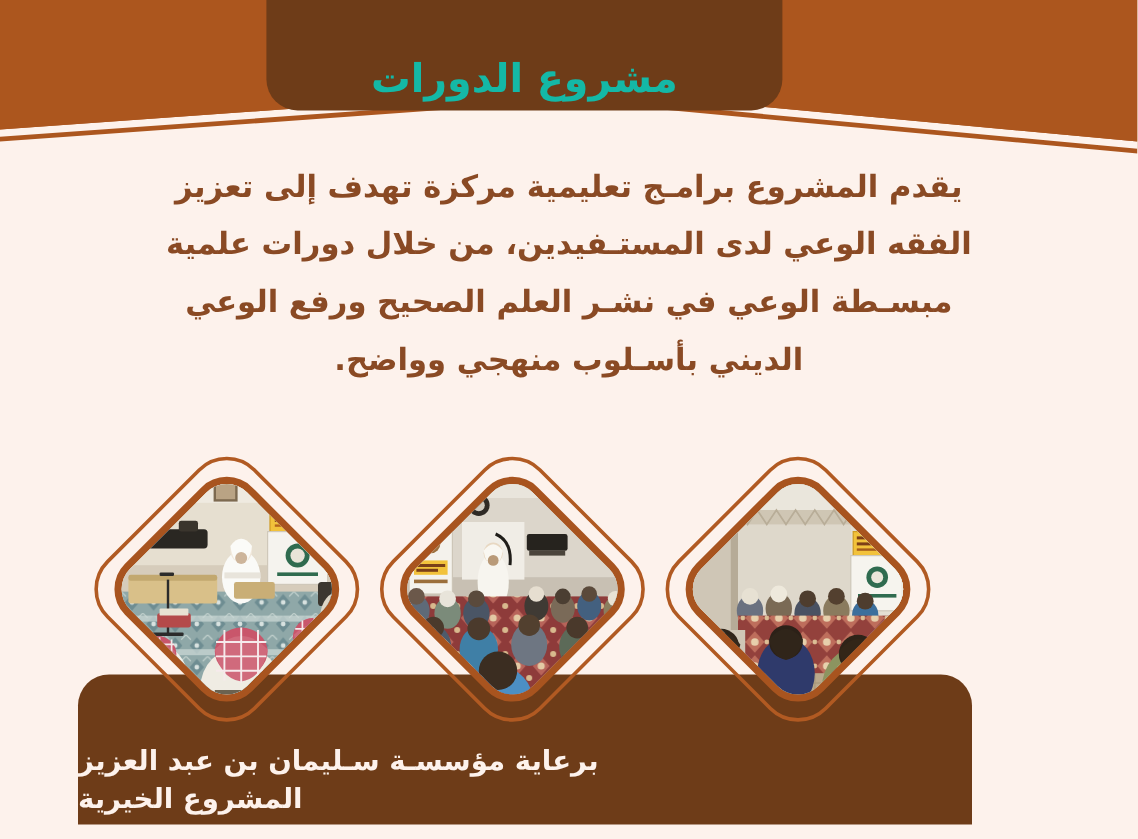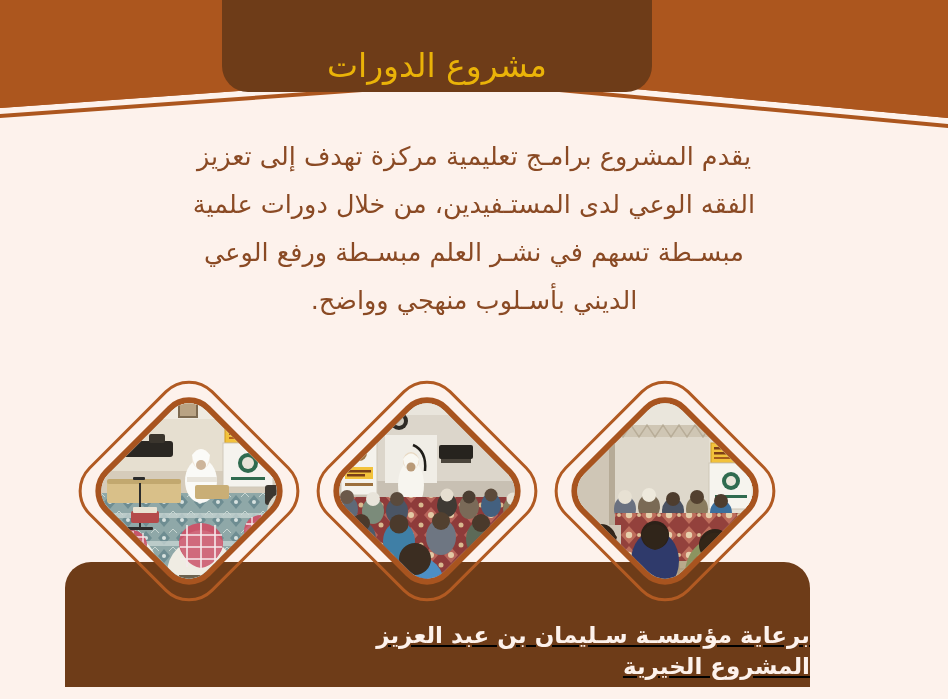--- a/index.html
+++ b/index.html
@@ -48,23 +48,23 @@
     border-radius: 0 0 26px 26px;
     z-index: 3;
     display: flex;
     flex-direction: column;
     align-items: center;
     justify-content: flex-end;
     padding-bottom: 6px;
     box-sizing: border-box;
   }
   .title-line {
-    color: #eab308;
+    color: #14b8a6;
     font-size: 33px;
-    font-weight: normal;
+    font-weight: bold;
     line-height: 1.22;
     letter-spacing: 0.5px;
     text-align: center;
     white-space: nowrap;
   }
 
   
   .body-copy {
     position: absolute;
     top: 132px;
@@ -73,20 +73,21 @@
     text-align: center;
     z-index: 2;
     color: #8A4A24;
     font-size: 25.5px;
     line-height: 48px;
     direction: rtl;
   }
   .body-copy .p-line {
     display: block;
     white-space: nowrap;
+    font-weight: bold;
   }
 
   
   .photos {
     position: absolute;
     top: 368px;
     left: 0;
     width: 948px;
     height: 246px;
     z-index: 4;
@@ -146,25 +147,24 @@
     position: absolute;
     left: 65px;
     top: 562px;
     width: 745px;
     height: 125px;
     background: #6E3C18;
     border-radius: 26px 26px 0 0;
     z-index: 2;
     display: flex;
     flex-direction: column;
-    align-items: flex-start;
+    align-items: flex-end;
     justify-content: center;
     padding-top: 52px;
     box-sizing: border-box;
-    text-decoration: underline;
   }
   .footer-line {
     color: #FDF2EC;
     font-size: 23px;
     font-weight: bold;
     line-height: 1.32;
     text-align: center;
     white-space: nowrap;
   }
 </style>
@@ -184,21 +184,21 @@
     </svg>
   </div>
 
   <div class="title-plaque">
     <div class="title-line">مشروع الدورات</div>
   </div>
 
   <div class="body-copy">
     <span class="p-line">يقدم المشروع برامـج تعليمية مركزة تهدف إلى تعزيز</span>
     <span class="p-line">الفقه الوعي لدى المستـفيدين، من خلال دورات علمية</span>
-    <span class="p-line">مبسـطة تسهم في نشـر العلم مبسـطة ورفع الوعي</span>
+    <span class="p-line">مبسـطة الوعي في نشـر العلم الصحيح ورفع الوعي</span>
     <span class="p-line">الديني بأسـلوب منهجي وواضح.</span>
   </div>
 
   <div class="footer-plaque">
     <div class="footer-line">برعاية مؤسسـة سـليمان بن عبد العزيز</div>
     <div class="footer-line">المشروع الخيرية</div>
   </div>
 
   <div class="photos">
 

